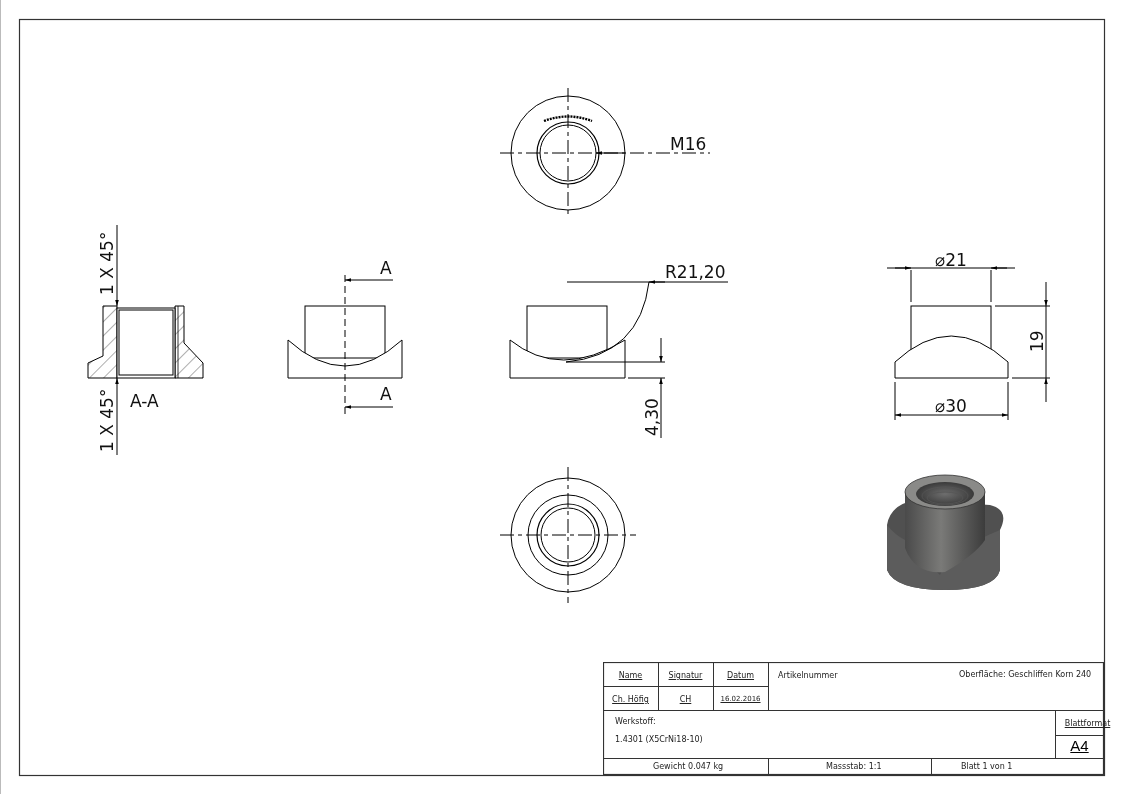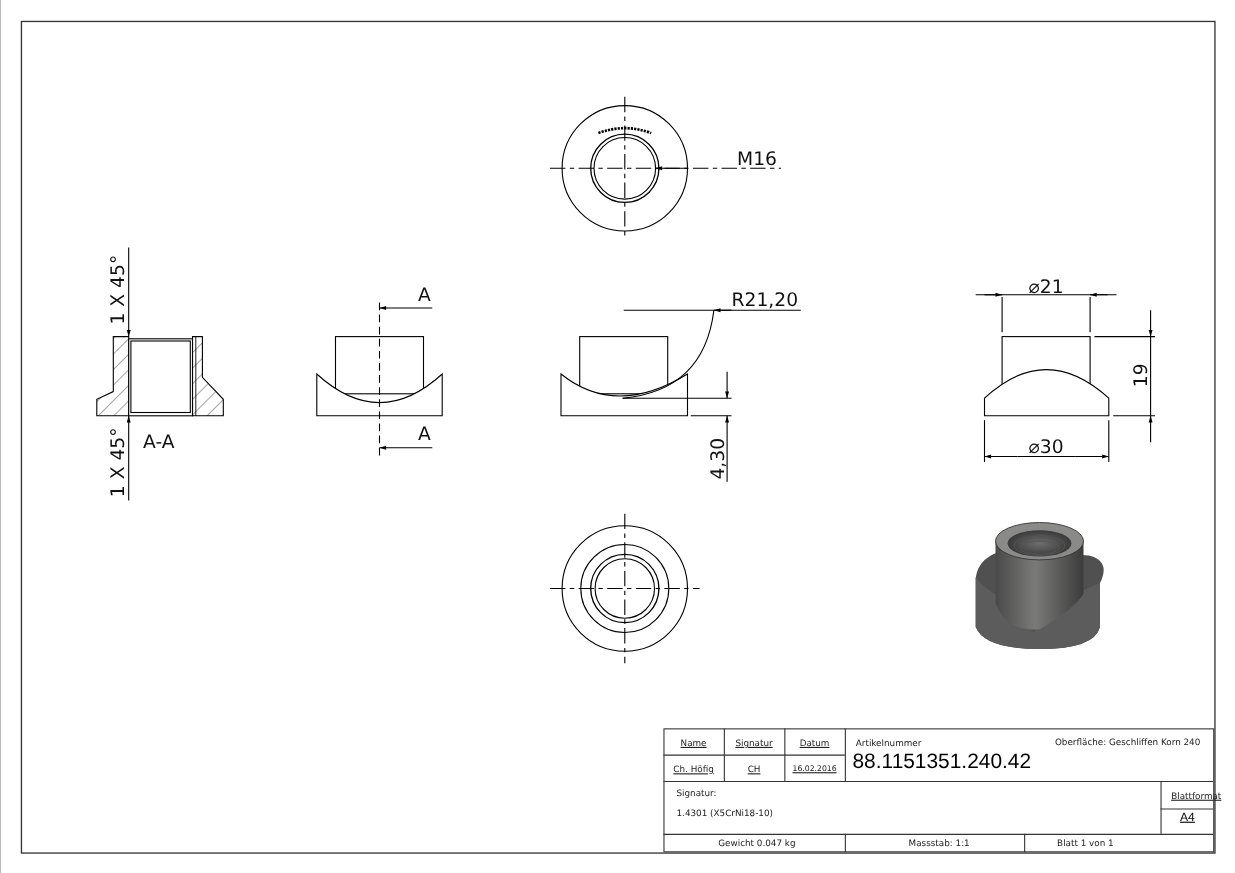--- a/index.html
+++ b/index.html
@@ -4,21 +4,21 @@
 <style>
   html, body { margin: 0; padding: 0; background: #ffffff; }
   body { width: 1123px; height: 794px; position: relative; overflow: hidden; font-family: "DejaVu Sans", sans-serif; }
   .sheet { position: absolute; left: 0; top: 0; width: 1123px; height: 794px; }
   .sheet svg { position: absolute; left: 0; top: 0; }
   .dimtxt { font-family: "DejaVu Sans", sans-serif; font-size: 17px; fill: #111; }
   .tb { position: absolute; left: 603px; top: 662px; width: 501px; height: 113px; font-family: "DejaVu Sans", sans-serif; color: #222; }
   .tb .cell { position: absolute; font-size: 8px; white-space: nowrap; }
   .tb .center { text-align: center; text-decoration: underline; }
   .tb .big { font-family: "Liberation Sans", sans-serif; font-size: 19px; color: #000; }
-  .tb .fmt { font-family: "Liberation Sans", sans-serif; font-size: 11px; color: #000; }
+  .tb .fmt { font-family: "Liberation Sans", sans-serif; font-size: 15px; color: #000; }
 </style>
 </head>
 <body>
 
 <div class="sheet">
 <svg width="1123" height="794" viewBox="0 0 1123 794">
   <defs>
     <pattern id="hatch" patternUnits="userSpaceOnUse" width="10" height="10" patternTransform="rotate(45)">
       <line x1="0" y1="0" x2="0" y2="10" stroke="#333" stroke-width="0.8"></line>
     </pattern>
@@ -153,22 +153,21 @@
     <line x1="452" y1="73.5" x2="500" y2="73.5" stroke="#333"></line>
   </svg>
   <div class="cell center" style="left:0;top:9px;width:55px;">Name</div>
   <div class="cell center" style="left:55px;top:9px;width:55px;">Signatur</div>
   <div class="cell center" style="left:110px;top:9px;width:55px;">Datum</div>
   <div class="cell" style="left:175px;top:9px;">Artikelnummer</div>
   <div class="cell" style="left:340px;top:8px;padding-left:16px;">Oberfläche:  Geschliffen Korn 240</div>
   <div class="cell center" style="left:0;top:33px;width:55px;">Ch. Höfig</div>
   <div class="cell center" style="left:55px;top:33px;width:55px;">CH</div>
   <div class="cell center" style="left:110px;top:33px;width:55px;font-size:7px;">16.02.2016</div>
-  <div class="cell big" style="left:172px;top:20px;">88.1151351.240.42</div>
-  <div class="cell" style="left:12px;top:55px;">Signatur:</div>
+  <div class="cell" style="left:12px;top:55px;">Werkstoff:</div>
   <div class="cell" style="left:12px;top:73px;">1.4301 (X5CrNi18-10)</div>
   <div class="cell center" style="left:452px;top:57px;width:65px;">Blattformat</div>
   <div class="cell center fmt" style="left:452px;top:75px;width:49px;">A4</div>
   <div class="cell" style="left:12px;top:100px;padding-left:38px;">Gewicht 0.047 kg</div>
   <div class="cell" style="left:175px;top:100px;margin-left:48px;">Massstab: 1:1</div>
   <div class="cell" style="left:338px;top:100px;margin-left:20px;">Blatt 1 von 1</div>
 </div>
 </div>
 
 </body></html>

